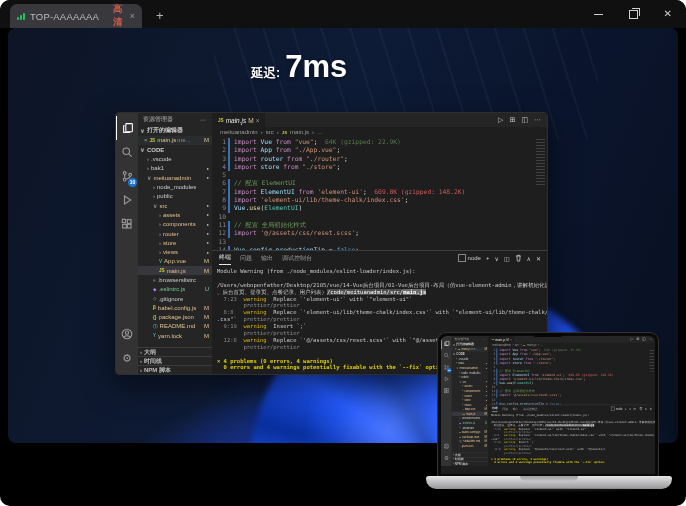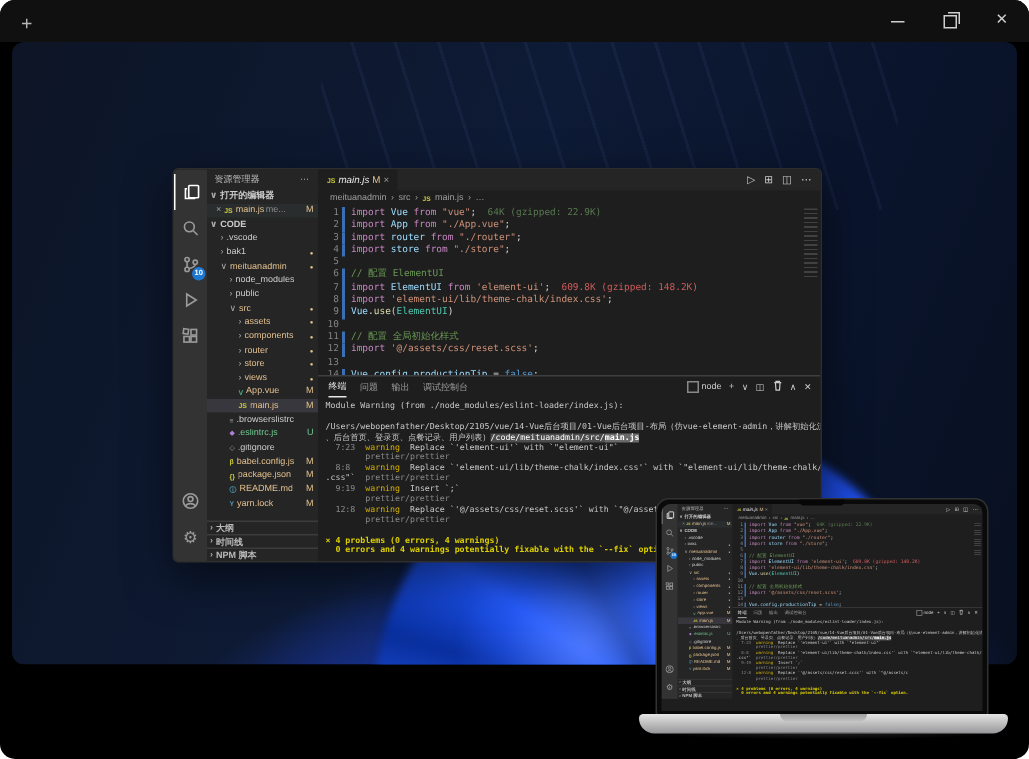--- a/index.html
+++ b/index.html
@@ -134,33 +134,47 @@
   .lt-base::after{content:'';position:absolute;left:6px;right:6px;bottom:-4px;height:5px;
            background:radial-gradient(50% 100% at 50% 0%,rgba(80,80,80,.45),rgba(0,0,0,0));}
   .vscode.mini{left:0;top:0;transform:scale(0.494);transform-origin:0 0;box-shadow:none;border:none;border-radius:0;}
 </style>
 </head>
 <body>
 
 <div class="app">
 
   <div class="tabbar">
+    <div class="conn-tab">
+      <span class="signal">
+          <i></i>
+          <i></i>
+          <i></i>
+        </span>
+      <span class="conn-title">TOP-AAAAAAA</span>
+      <span class="conn-q">高清</span>
+      <span class="conn-x">×</span>
+    </div>
     <span class="newtab">+</span>
     <div class="wctrls">
       <span class="wc-min"></span>
       <span class="wc-restore"></span>
       <span class="wc-close">✕</span>
     </div>
   </div>
 
   <div class="remote">
     <div class="bloom"></div>
     <div class="bloom-core"></div>
     <div class="streaks"></div>
 
+    <div class="latency">
+      <span class="lat-label">延迟:</span>
+      <span class="lat-value">7ms</span>
+    </div>
 
     <div class="vscode" id="vscode-main">
 
       <div class="abar">
         <div class="aicon active">
           <svg width="12" height="12" viewBox="0 0 11 11">
               <rect x="3.5" y="1.5" width="6" height="7.5" rx="0.5"></rect>
               <path d="M2.5 3.5 h-1 v6 h6"></path>
             </svg>
         </div>

